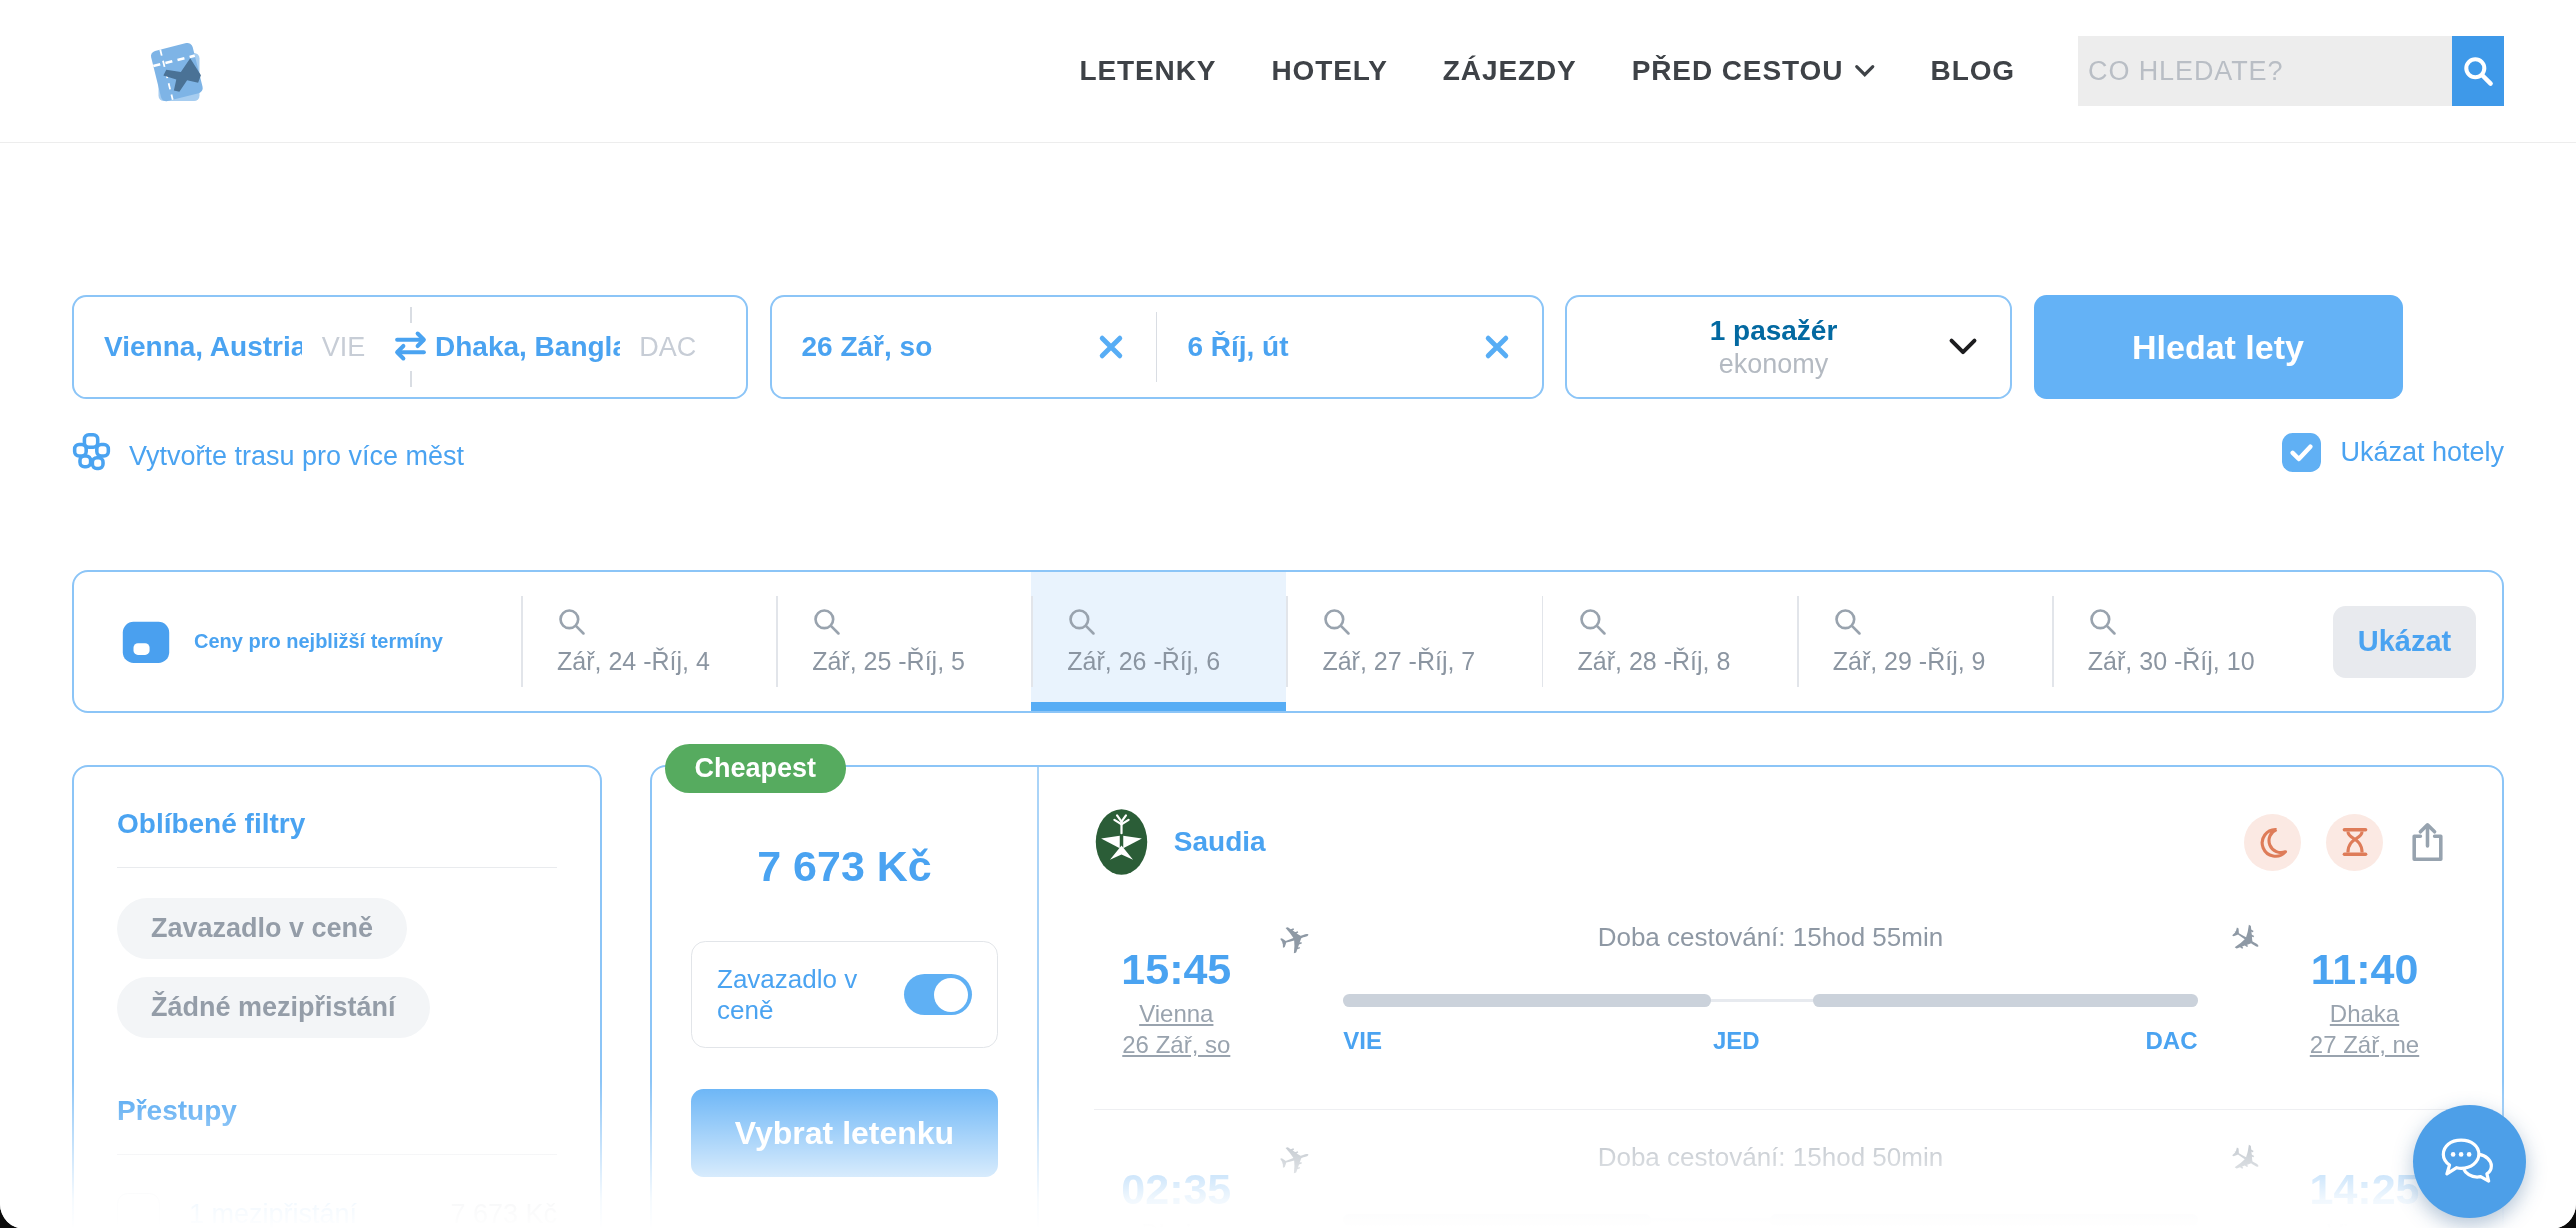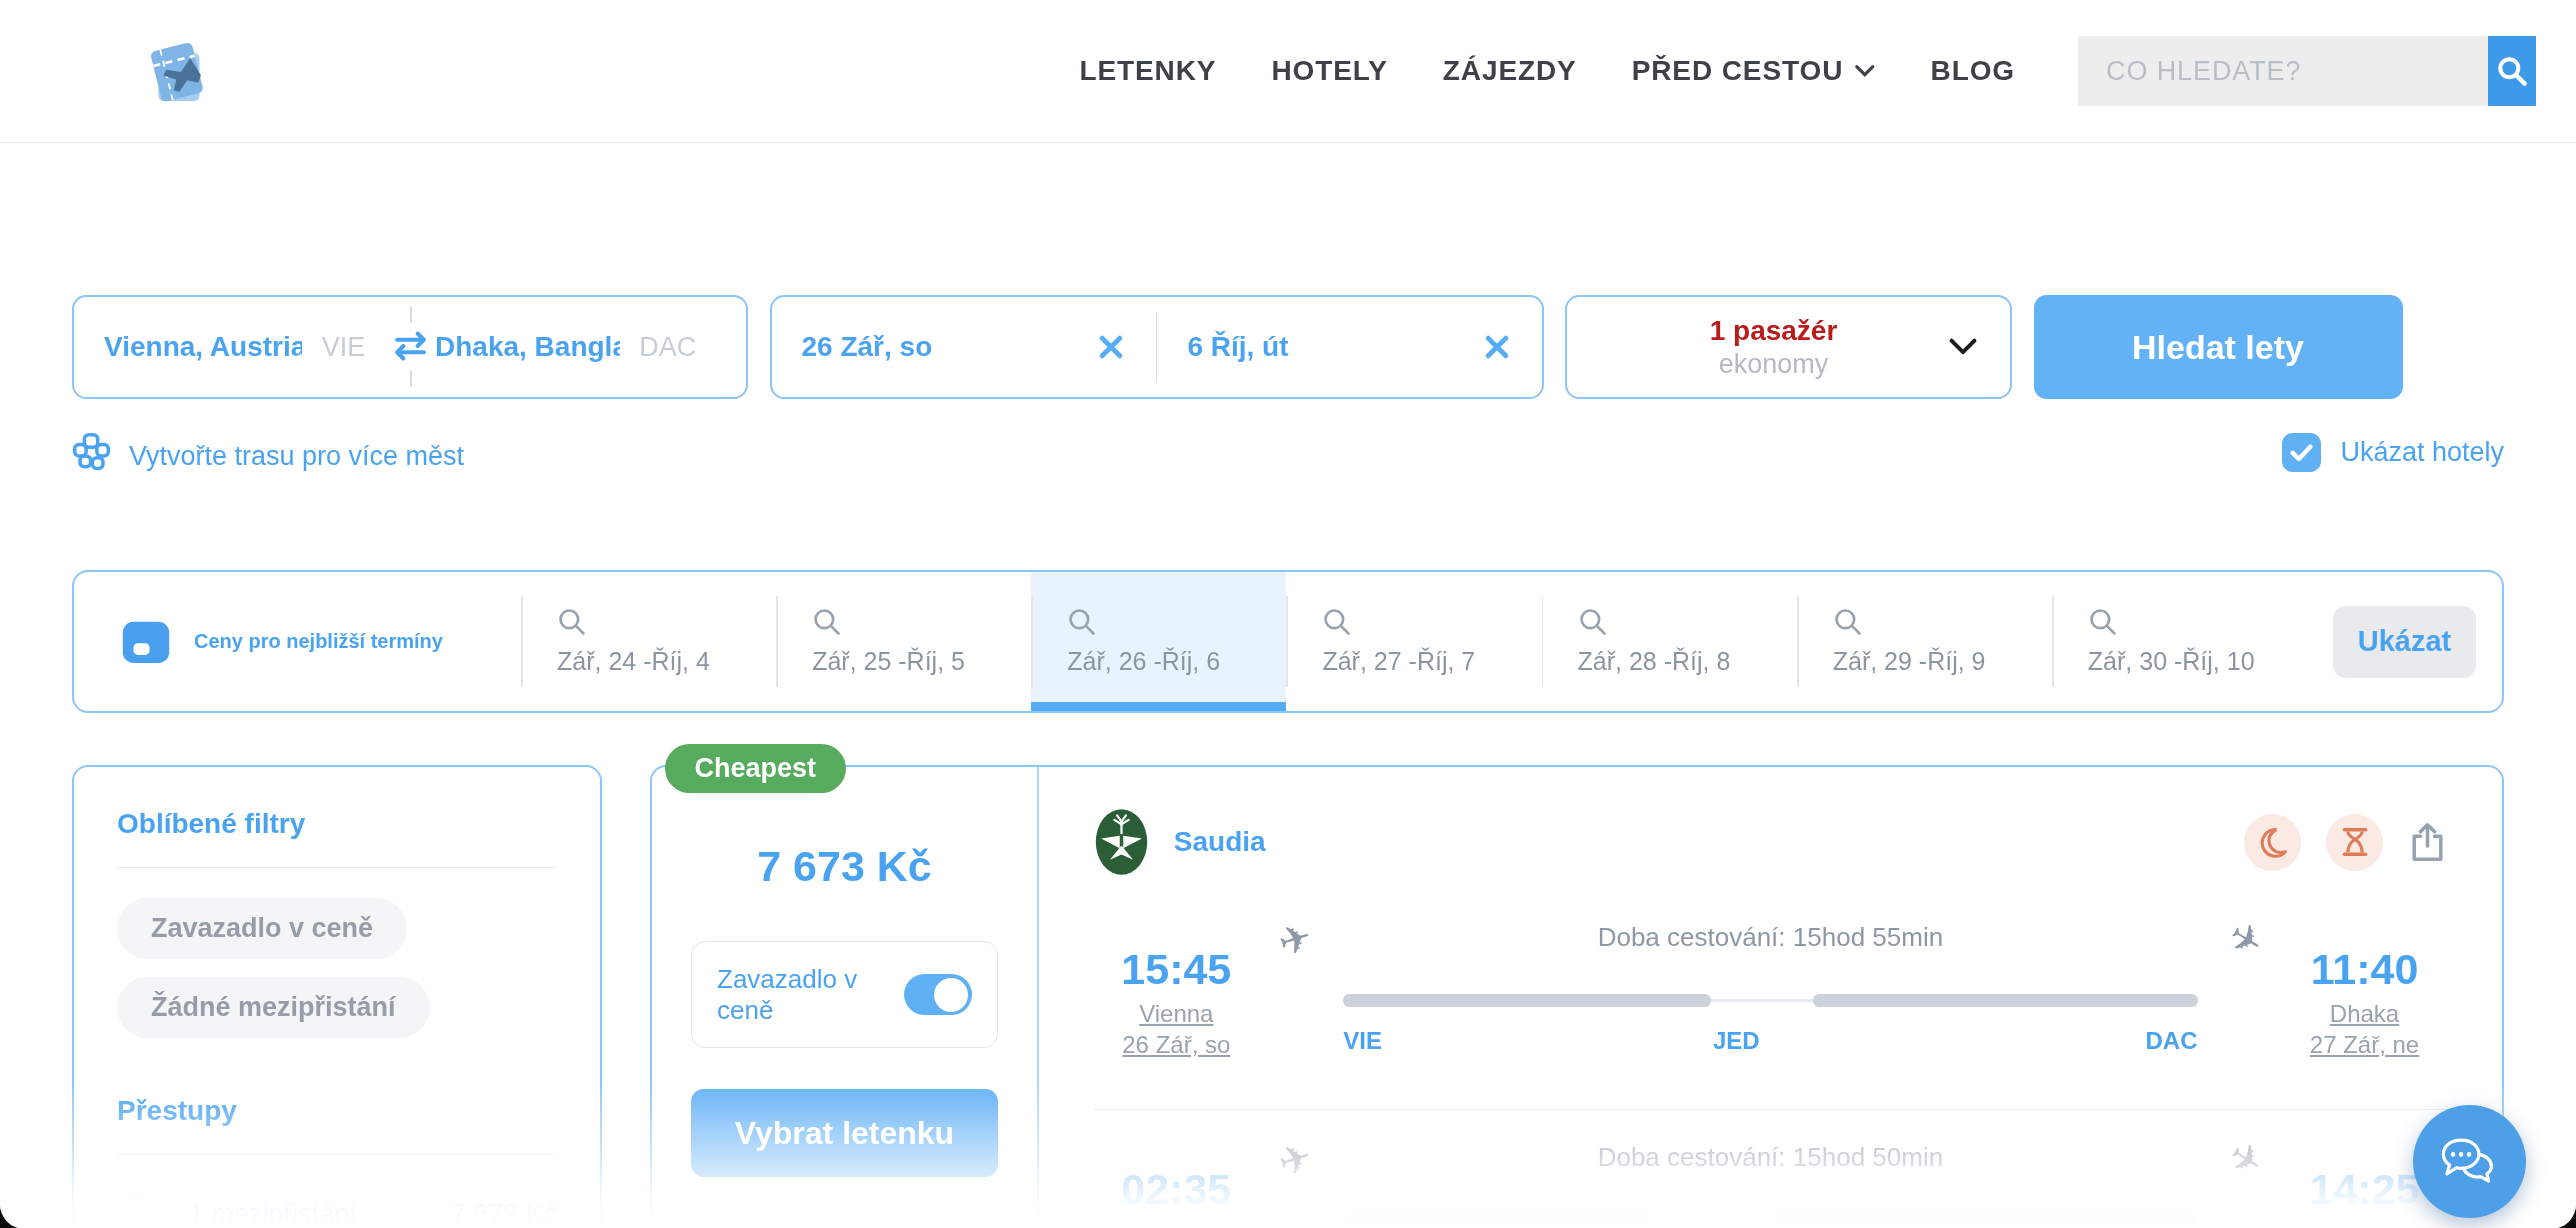--- a/index.html
+++ b/index.html
@@ -6,42 +6,42 @@
   *{box-sizing:border-box;}
   .page{position:relative;width:2576px;height:1229px;background:#fff;overflow:hidden;
         border-radius:0 0 25px 25px;font-family:"Liberation Sans",sans-serif;}
   
   .hdr{height:143px;display:flex;align-items:center;padding:0 72px;border-bottom:1.8px solid #ededed;}
   .logo{width:77px;height:82px;margin-left:67px;}
   .nav{margin-left:auto;display:flex;align-items:center;gap:55px;margin-right:63px;}
   .nav-item{font-size:28px;font-weight:700;color:#3e4247;letter-spacing:0.9px;cursor:pointer;display:flex;align-items:center;gap:10.7px;white-space:nowrap;}
   .hsearch{display:flex;align-items:stretch;height:70px;width:426px;}
   .hsearch-input{flex:1;border:none;outline:none;background:#ededed;font-size:27px;color:#6b7077;
-      padding:0 28px;font-family:"Liberation Sans",sans-serif;letter-spacing:0.9px;}
+      padding:0 10px;font-family:"Liberation Sans",sans-serif;letter-spacing:0.9px;}
   .hsearch-input::placeholder{color:#b9bec5;}
   .hsearch-btn{width:79px;background:#3e99e9;border:none;display:flex;align-items:center;justify-content:center;cursor:pointer;}
   .wrap{padding:0 72px;}
   
   .srow{display:flex;gap:21.5px;margin-top:152px;height:104px;}
   .fld{border:2.7px solid #8cc5f7;border-radius:14.3px;background:#fff;display:flex;align-items:center;position:relative;}
   .fld-loc{width:676px;padding:0 30px;}
   .loc-half{display:flex;align-items:center;flex:1;min-width:0;}
   .loc-city{font-size:28px;font-weight:700;color:#4aa3f1;white-space:nowrap;overflow:hidden;}
   .loc-code{font-size:27px;color:#c7cdd6;margin-left:auto;padding:0 19.7px;}
   .swap-wrap{position:relative;width:50px;display:flex;align-items:center;justify-content:center;align-self:stretch;}
   .vline{position:absolute;left:50%;top:10%;bottom:10%;width:1.8px;background:#d9dde3;}
   .swap{position:relative;z-index:1;background:#fff;padding:5.4px 1.8px;cursor:pointer;}
   .fld-dates{width:774px;}
   .date-half{flex:1;display:flex;align-items:center;padding:0 30px;height:100%;}
   .date-txt{font-size:28px;font-weight:700;color:#4aa3f1;}
   .xicon{margin-left:auto;cursor:pointer;display:flex;}
   .dates-div{width:1.8px;height:70%;background:#d9dde3;}
   .fld-pax{width:447px;padding:0 32px;cursor:pointer;}
   .pax-col{flex:1;text-align:center;line-height:1.25;}
-  .pax-main{font-size:28px;font-weight:700;color:#b91c1c;}
+  .pax-main{font-size:28px;font-weight:700;color:#0369a1;}
   .pax-sub{font-size:27px;color:#b4bac2;}
   .btn-search{width:369px;background:#64b2f6;border:none;border-radius:12.5px;color:#fff;
       font-size:34px;font-weight:700;cursor:pointer;font-family:"Liberation Sans",sans-serif;}
   
   .row2{display:flex;align-items:center;justify-content:space-between;margin-top:34px;}
   .multicity{display:flex;align-items:flex-end;gap:18px;color:#4aa3f1;font-size:27px;cursor:pointer;}
   .hotels{display:flex;align-items:center;gap:19.7px;cursor:pointer;}
   .cb{width:39px;height:39px;background:#60b0f4;border-radius:10.7px;display:flex;align-items:center;justify-content:center;}
   .hotels-lbl{color:#4aa3f1;font-size:27px;}
   

